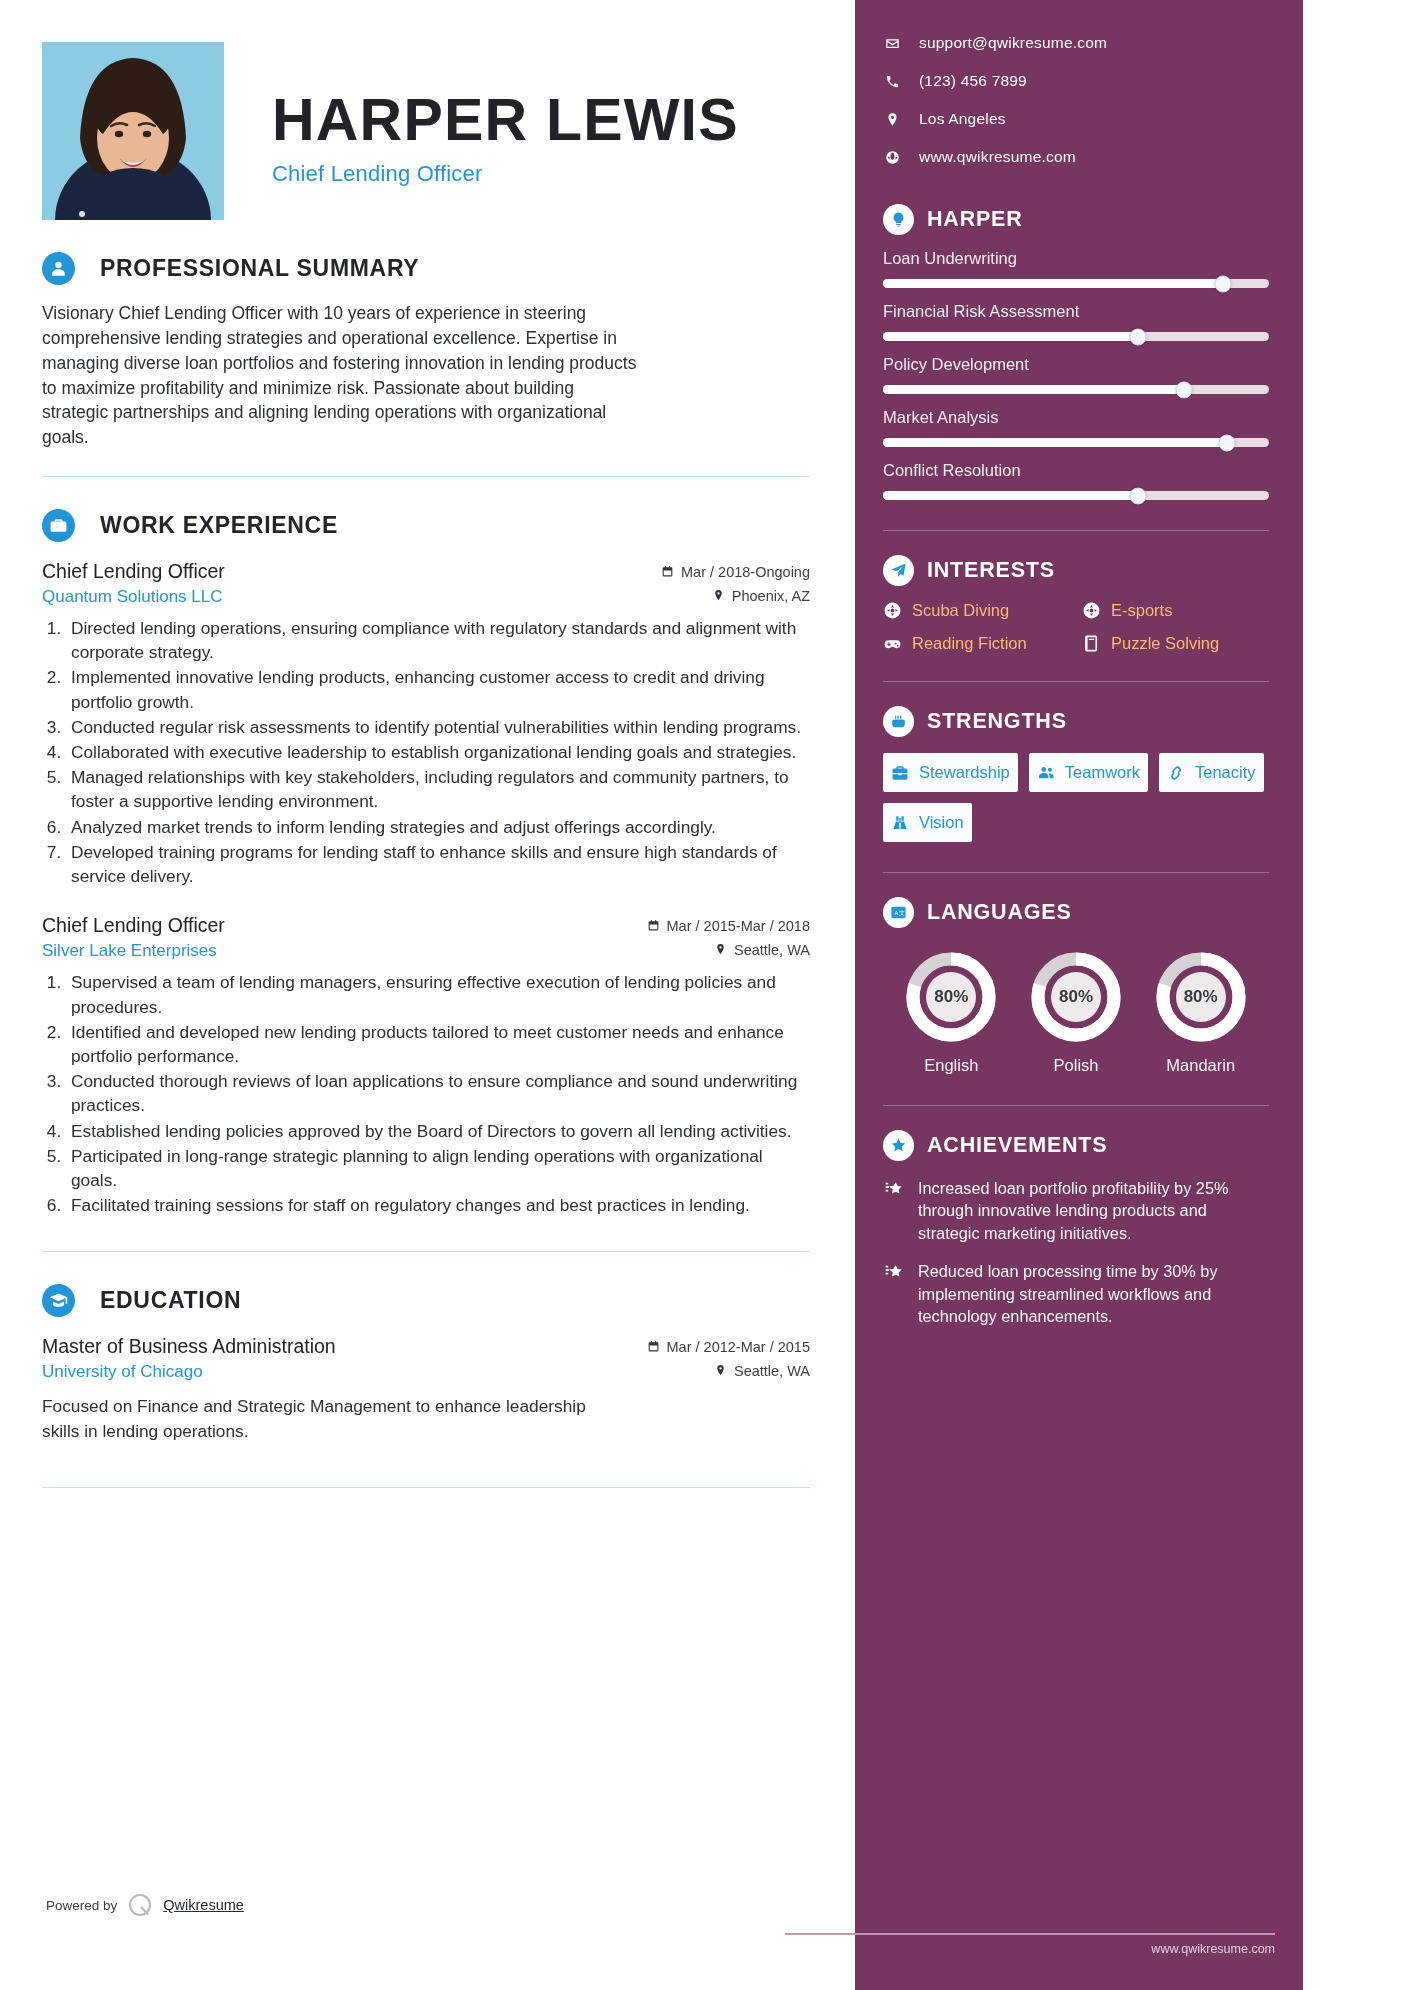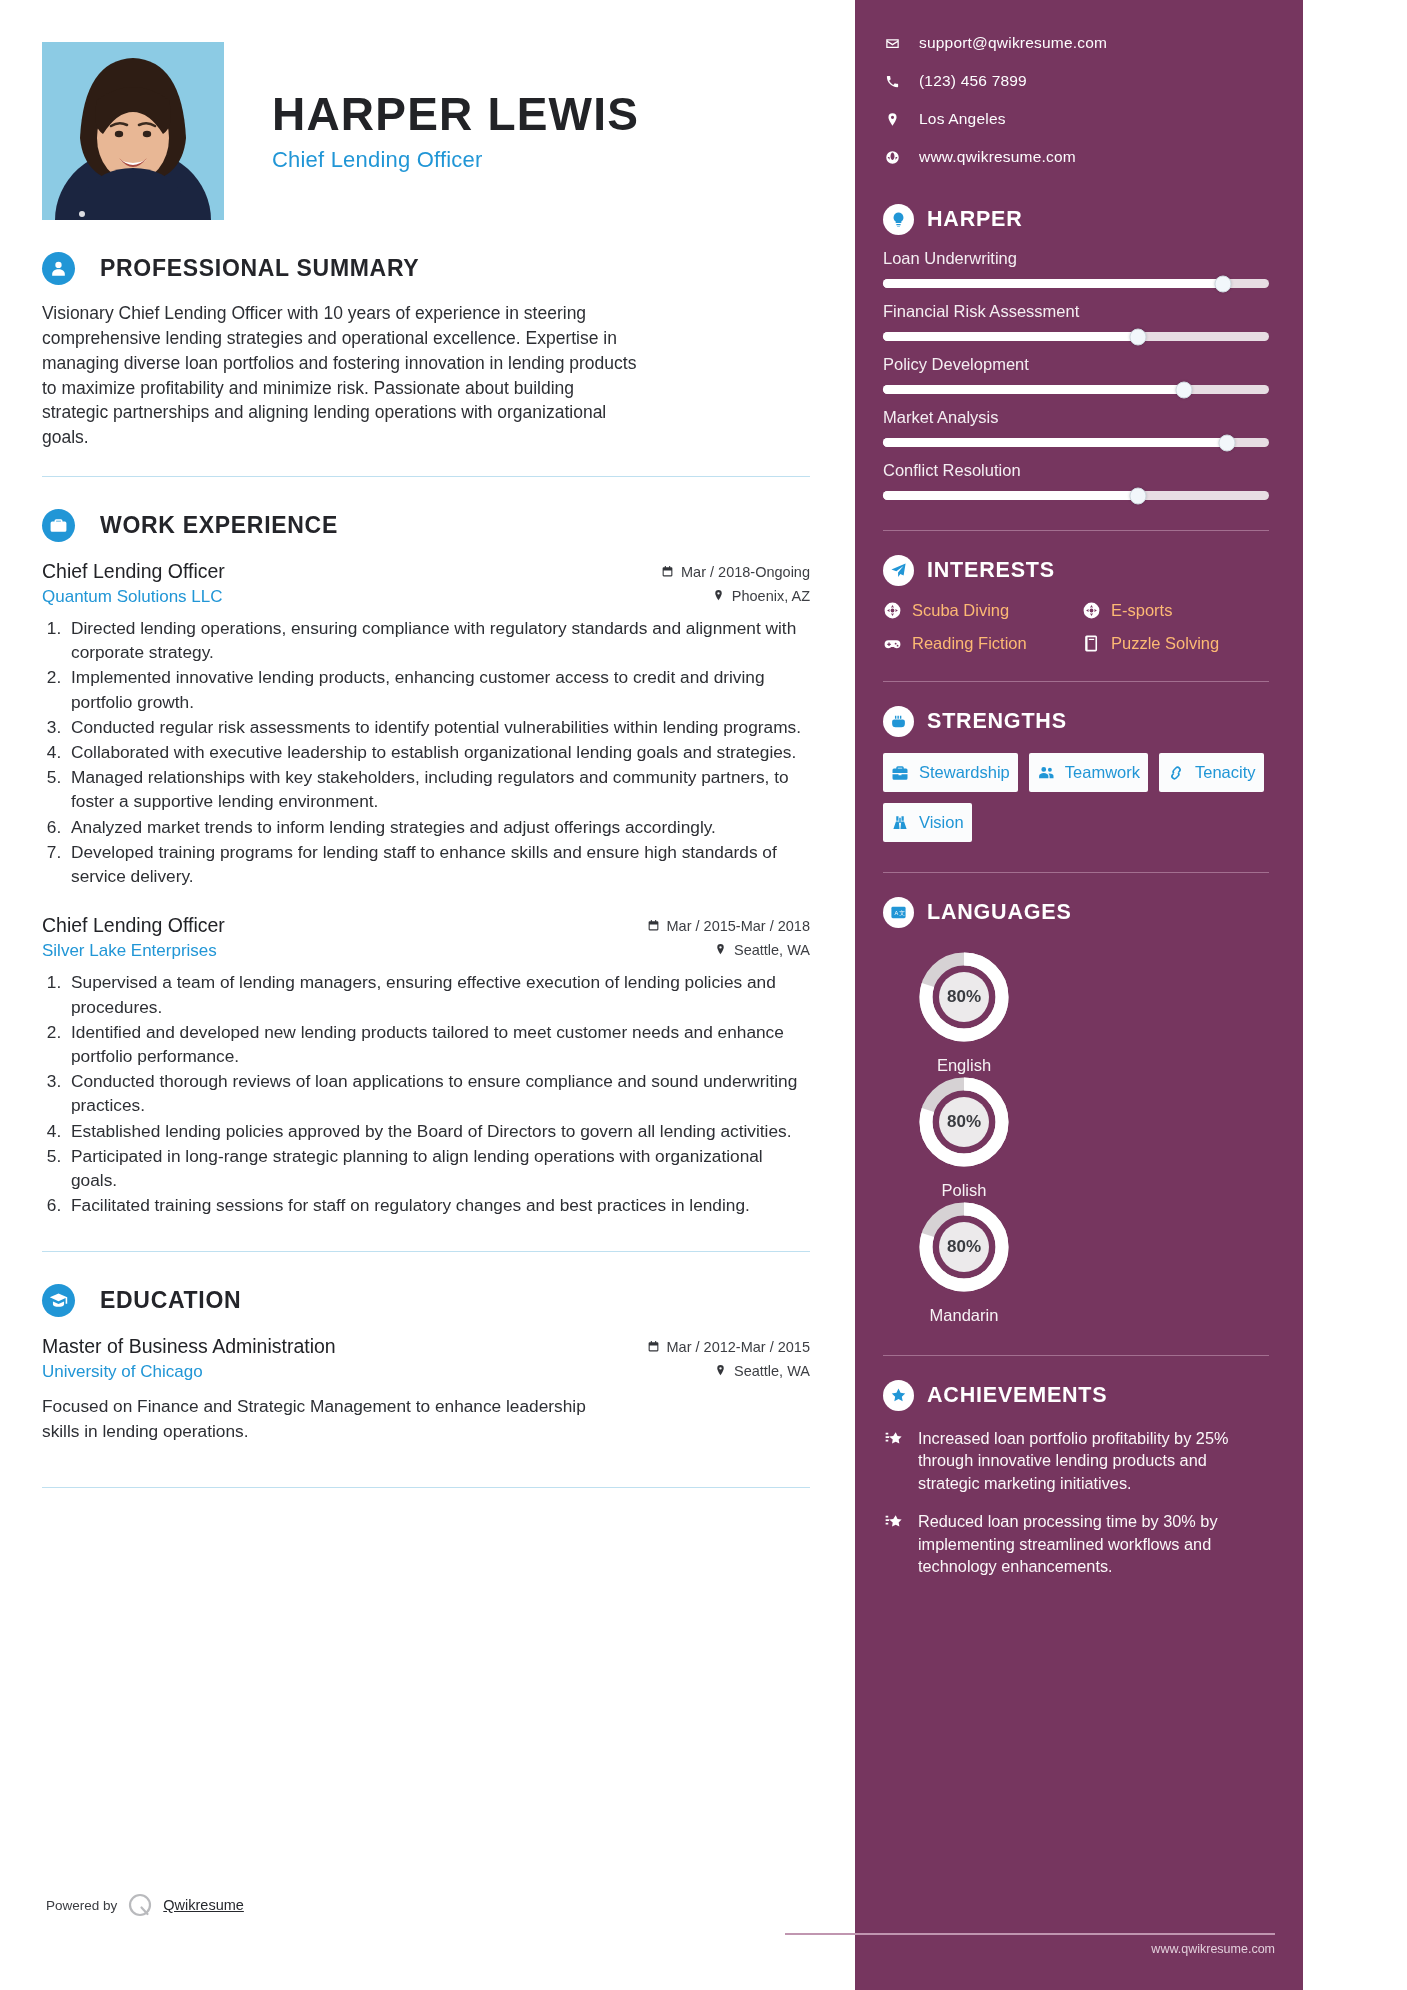--- a/index.html
+++ b/index.html
@@ -30,21 +30,21 @@
     width: 182px; height: 178px;
     background: #8ccbe4;
     flex: 0 0 auto;
     overflow: hidden;
     position: relative;
   }
   .photo svg { display:block; width:100%; height:100%; }
 
   .name-block { padding-top: 48px; }
   .name {
-    font-size: 46px;
+    font-size: 59px;
     font-weight: 700;
     letter-spacing: 1.2px;
     color: #222327;
     line-height: 1.05;
   }
   .role {
     font-size: 22px;
     color: #2196d6;
     margin-top: 9px;
     letter-spacing: .2px;
@@ -157,21 +157,21 @@
 
   .strength-grid { display: flex; flex-wrap: wrap; gap: 11px; margin-top: 16px; }
   .chip {
     background: #fbfcfd; border-radius: 2px;
     display:flex; align-items:center; gap: 10px;
     padding: 10px 8px;
   }
   .chip svg { width: 18px; height: 18px; fill: #2196d6; flex:0 0 auto; }
   .chip span { font-size: 16.5px; color: #2196d6; }
 
-  .lang-row { display:flex; justify-content: space-between; margin-top: 22px; padding: 0 6px; flex-direction: column; }
+  .lang-row { display:flex; justify-content: space-between; margin-top: 22px; padding: 0 6px; }
   .lang { display:flex; flex-direction:column; align-items:center; gap: 12px; width: 150px; }
   .donut { position: relative; width: 94px; height: 94px; }
   .donut svg { transform: rotate(-90deg); display:block; }
   .donut .pct {
     position:absolute; inset:0; display:flex; align-items:center; justify-content:center;
     font-size: 17px; font-weight: 700; color: #3a3c41;
   }
   .lang-name { font-size: 16.5px; color: #f7f2f5; }
 
   .ach-list { margin-top: 16px; }

